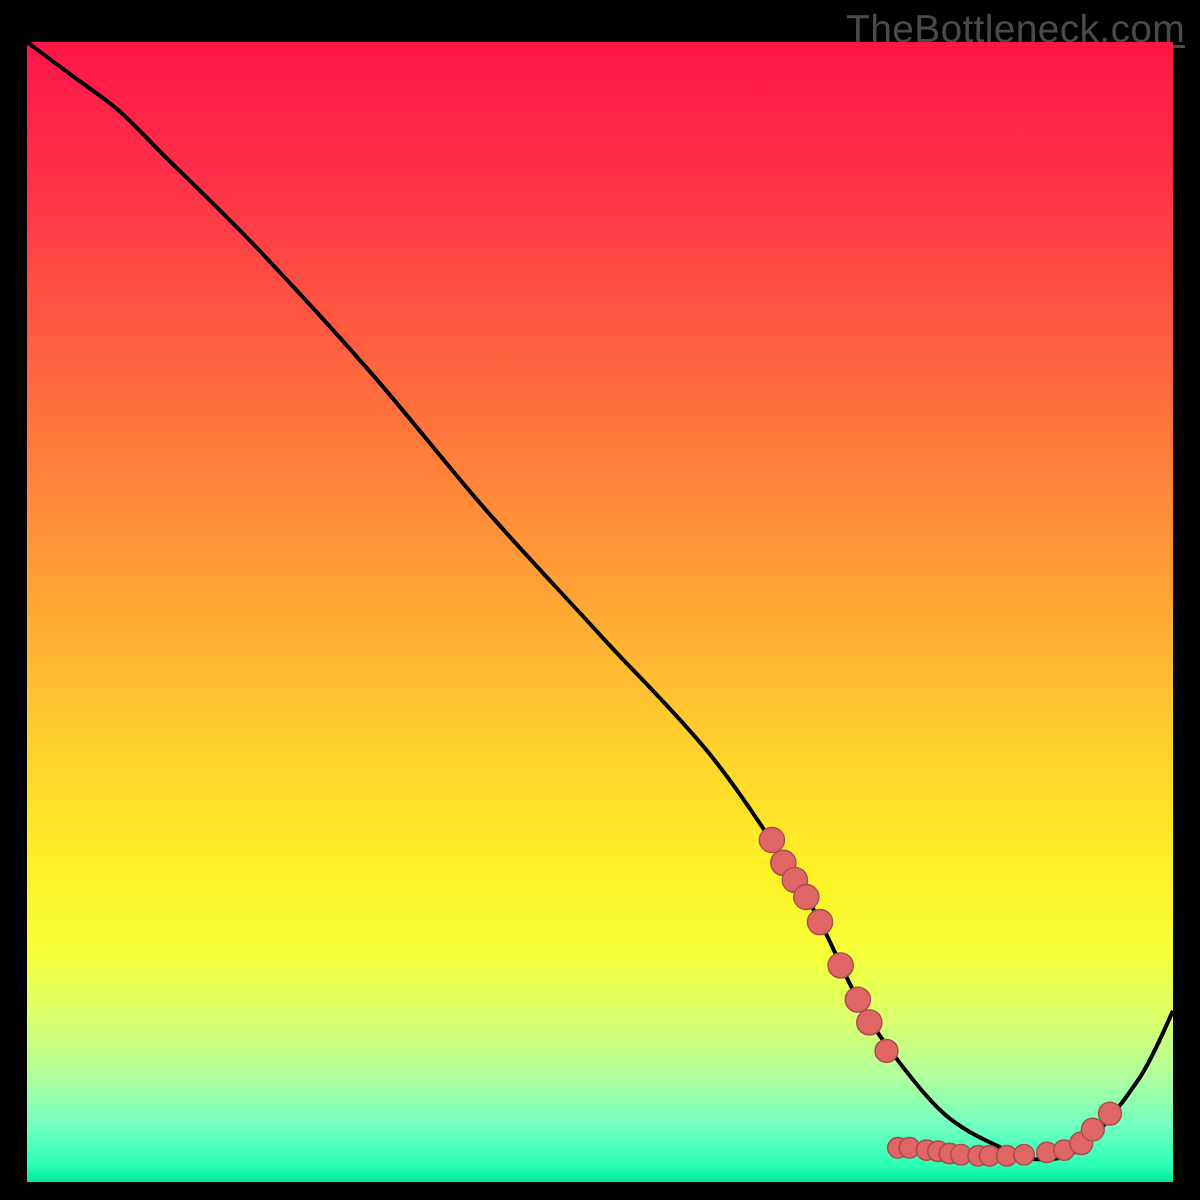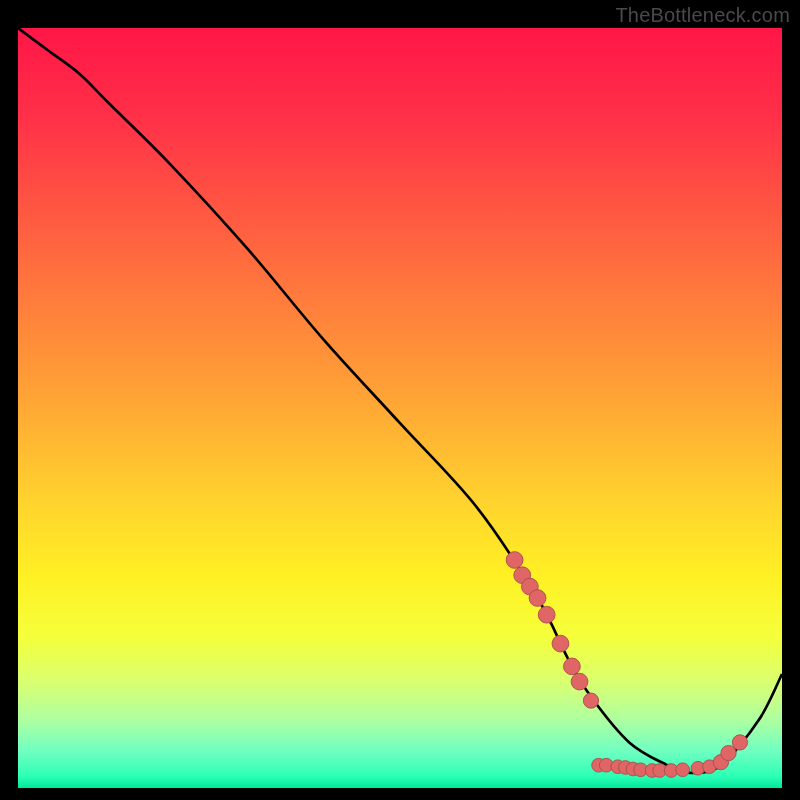--- a/index.html
+++ b/index.html
@@ -15,24 +15,25 @@
     position: relative;
     width: 800px;
     height: 800px;
     background: #000;
   }
   .watermark {
     position: absolute;
     top: 4px;
     right: 10px;
     color: #4a4a4a;
-    font-size: 20px;
+    font-size: 26px;
     font-weight: 500;
     letter-spacing: 0.2px;
     user-select: none;
+    text-decoration: underline;
   }
   .plot {
     position: absolute;
     left: 18px;
     top: 28px;
     width: 764px;
     height: 760px;
   }
   .plot svg {
     display: block;

